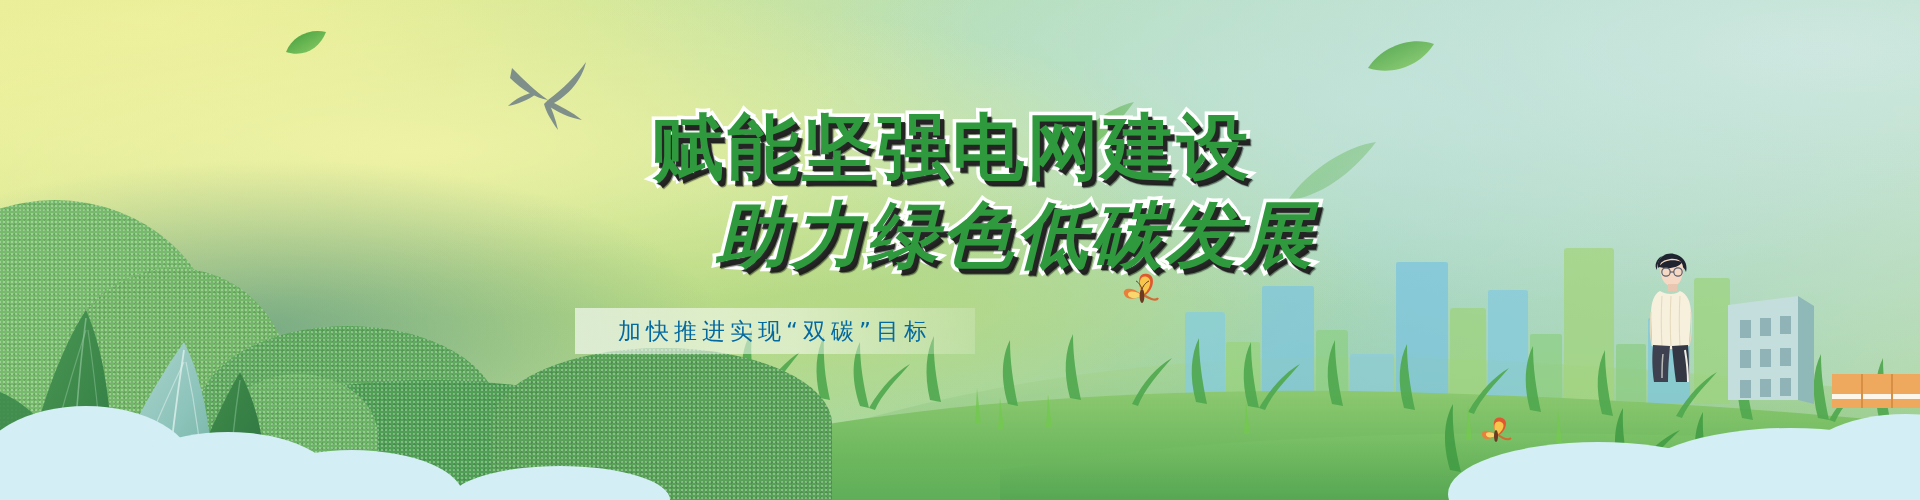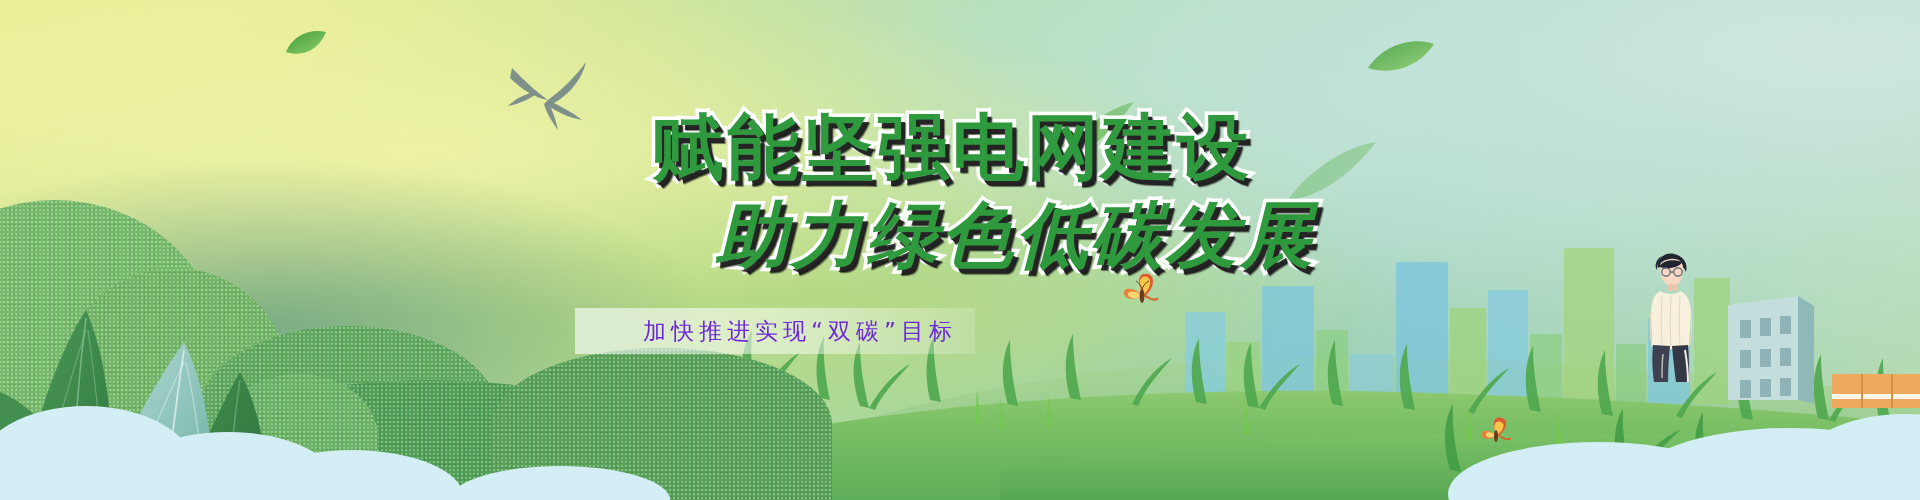--- a/index.html
+++ b/index.html
@@ -64,24 +64,24 @@
   .hl-line.l1{margin-left:-16px;}
   .hl-line.l2{margin-left:112px;margin-top:6px;font-style:italic;}
   
   #subtitle-band{
     position:absolute;
     left:575px;top:308px;
     width:400px;height:46px;
     background:linear-gradient(90deg, rgba(255,255,255,.62) 0%, rgba(255,255,255,.50) 55%, rgba(255,255,255,.18) 100%);
   }
   #subtitle-text{
-    position:absolute;left:600px;top:308px;width:400px;height:46px;
+    position:absolute;left:575px;top:308px;width:400px;height:46px;
     display:flex;align-items:center;justify-content:center;
     font-family:"DejaVu Sans","Liberation Sans",sans-serif;
-    font-size:23px;letter-spacing:5px;color:#6d28d9;
+    font-size:23px;letter-spacing:5px;color:#0369a1;
     white-space:nowrap;
   }
   
   #person{position:absolute;left:1640px;top:250px;width:64px;height:132px;}
   
   .butterfly{position:absolute;}
 </style>
 </head>
 <body>
 

